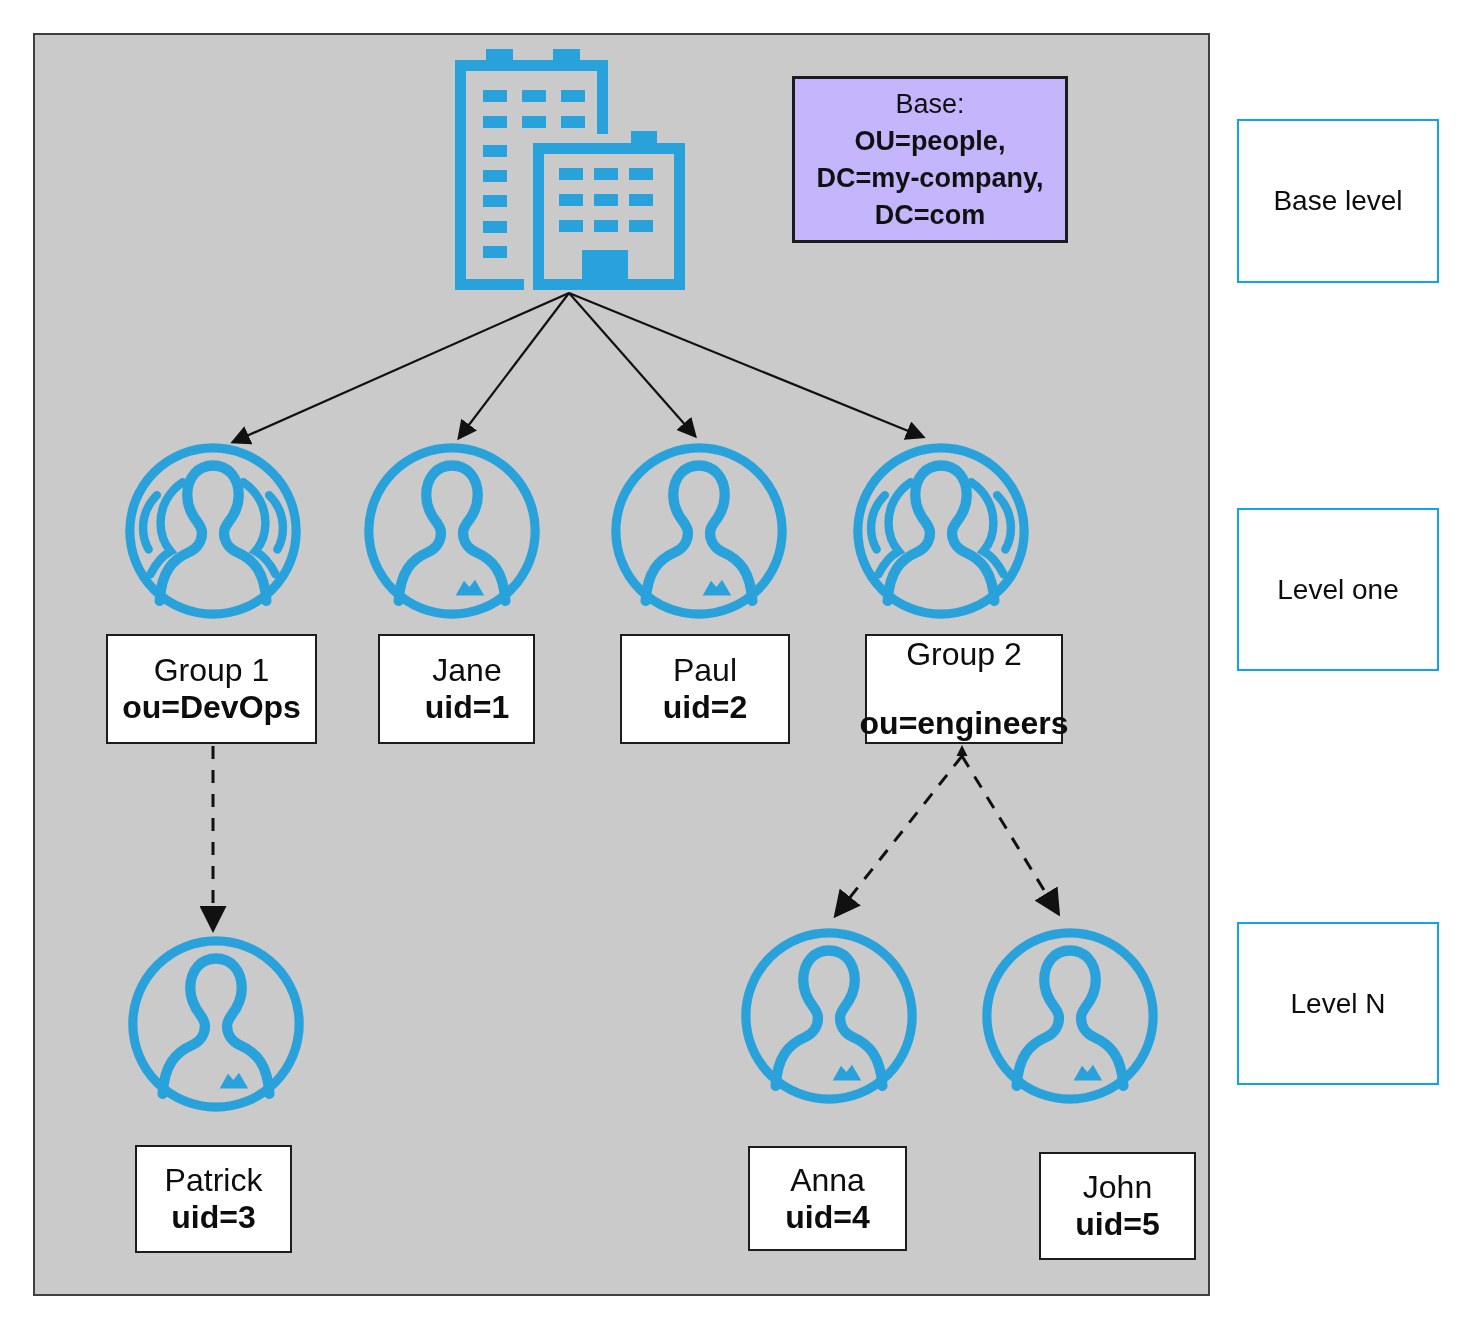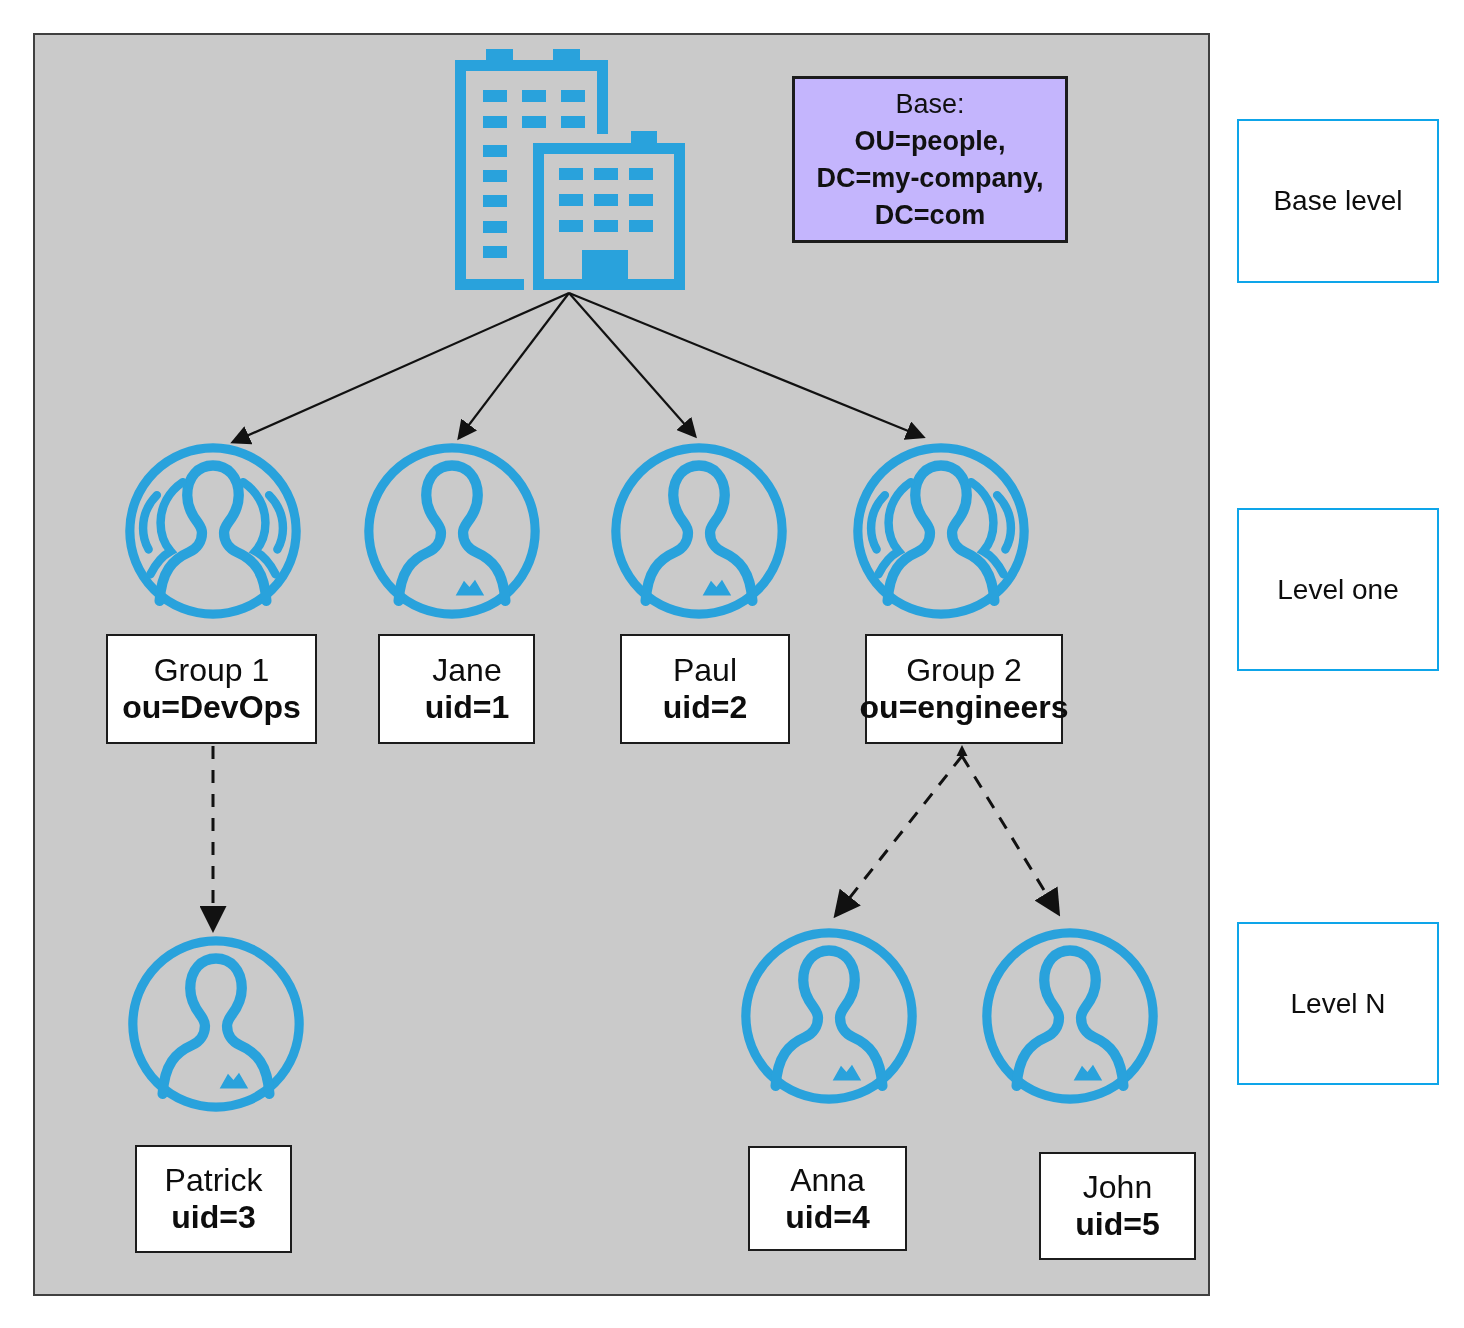--- a/index.html
+++ b/index.html
@@ -160,21 +160,21 @@
     <span class="attr">ou=DevOps</span>
   </div>
   <div class="node-label" style="left:378px; top:634px; width:157px; height:110px;padding-left:21px;">
     <span>Jane</span>
     <span class="attr">uid=1</span>
   </div>
   <div class="node-label" style="left:620px; top:634px; width:170px; height:110px;">
     <span>Paul</span>
     <span class="attr">uid=2</span>
   </div>
-  <div class="node-label" style="left:865px; top:634px; width:198px; height:110px;">
+  <div class="node-label" style="left:865px; top:634px; width:198px; height:110px;justify-content:space-between;">
     <span>Group 2</span>
     <span class="attr">ou=engineers</span>
   </div>
 
   <div class="icon" style="left:124px; top:932px; width:184px; height:184px;">
       <svg viewBox="0 0 100 100">
         <use href="#sym-user"></use>
       </svg>
     </div>
   <div class="icon" style="left:737px; top:924px; width:184px; height:184px;">

